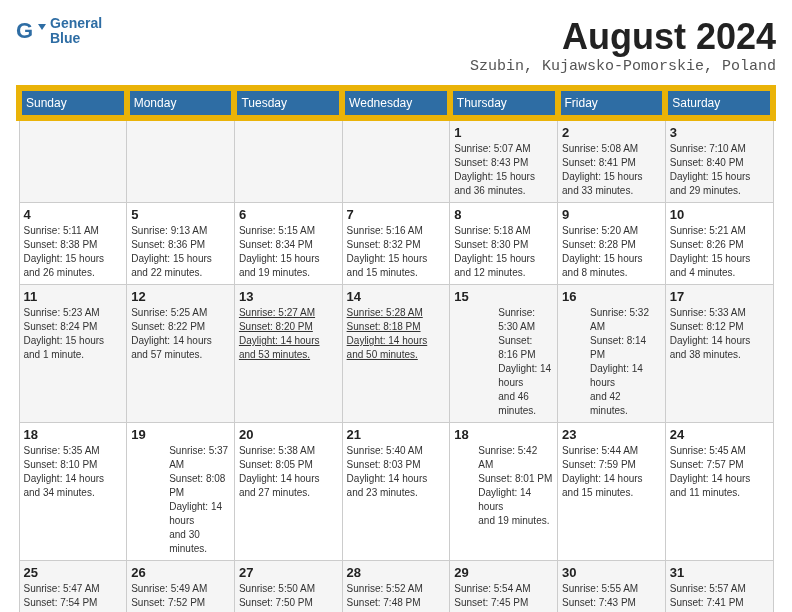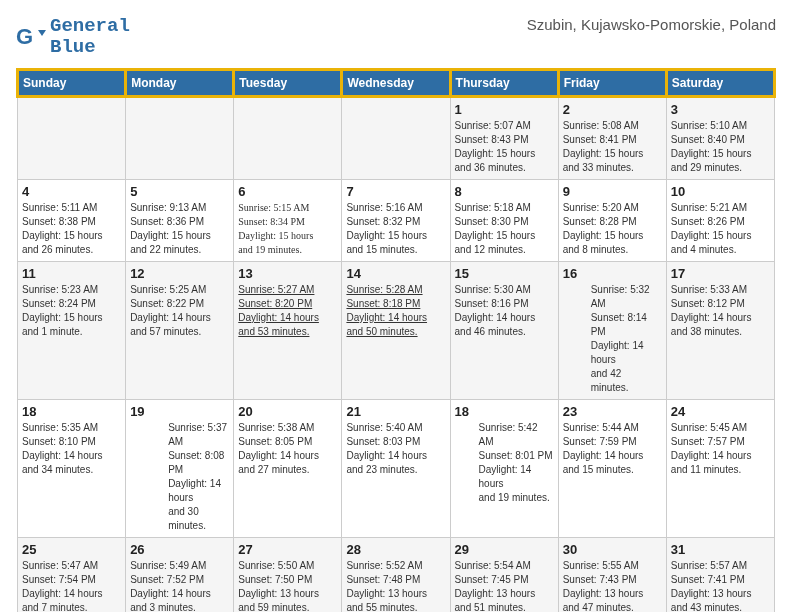--- a/index.html
+++ b/index.html
@@ -14,59 +14,59 @@
       display: flex;
       justify-content: space-between;
       align-items: flex-start;
       margin-bottom: 10px;
     }
     .logo {
       display: flex;
       align-items: center;
     }
     .logo-text {
-      font-size: 19px;
+      font-size: 14px;
       font-weight: bold;
       color: #1a1a2e;
       line-height: 1.1;
-      font-family: Liberation Mono, monospace;
     }
     .logo-text span {
       color: #2e6da4;
     }
     .logo-icon {
       width: 30px;
       height: 30px;
       margin-right: 4px;
     }
     .title-block {
       text-align: right;
     }
     .month-year {
       font-size: 36px;
       font-weight: bold;
       color: #222;
     }
     .location {
       font-size: 15px;
       color: #555;
+      font-family: Liberation Mono, monospace;
     }
     table {
       width: 100%;
       border-collapse: collapse;
       font-size: 11px;
     }
     thead th {
       background: #2e6da4;
       color: #fff;
       padding: 5px 4px;
       text-align: left;
       font-size: 12px;
-      font-weight: bold;
-      border: 3px solid #eab308;
+      font-weight: normal;
+      border: 6px solid #eab308;
     }
     tbody td {
       border: 1px solid #ccc;
       vertical-align: top;
       padding: 4px;
       width: 14.28%;
       min-height: 80px;
       background: #fff;
     }
     tbody tr:nth-child(odd) td {
@@ -98,20 +98,21 @@
     <svg class="logo-icon" viewBox="0 0 30 30">
       <text x="0" y="22" font-size="22" fill="#2e6da4" font-weight="bold">G</text>
       <polygon points="22,8 30,8 26,14" fill="#2e6da4"></polygon>
     </svg>
     <div class="logo-text">
       <div><span>General</span></div>
       <div><span>Blue</span></div>
     </div>
   </div>
   <div class="title-block">
+    <div class="month-year">August 2024</div>
     <div class="location">Szubin, Kujawsko-Pomorskie, Poland</div>
   </div>
 </div>
 
 <table>
   <thead>
     <tr>
     <th>Sunday</th>
         <th>Monday</th>
         <th>Tuesday</th>
@@ -136,21 +137,21 @@
         </td>
         <td>
           <div class="day-number">2</div>
           <div class="day-info" style="white-space: pre-line;">Sunrise: 5:08 AM
 Sunset: 8:41 PM
 Daylight: 15 hours
 and 33 minutes.</div>
         </td>
         <td>
           <div class="day-number">3</div>
-          <div class="day-info" style="white-space: pre-line;">Sunrise: 5:10 AM
+          <div class="day-info" style="white-space: pre-line;">Sunrise: 7:10 AM
 Sunset: 8:40 PM
 Daylight: 15 hours
 and 29 minutes.</div>
         </td>
       </tr>
       <tr>
         <td>
           <div class="day-number">4</div>
           <div class="day-info" style="white-space: pre-line;">Sunrise: 5:11 AM
 Sunset: 8:38 PM
@@ -159,21 +160,21 @@
         </td>
         <td>
           <div class="day-number">5</div>
           <div class="day-info" style="white-space: pre-line;">Sunrise: 9:13 AM
 Sunset: 8:36 PM
 Daylight: 15 hours
 and 22 minutes.</div>
         </td>
         <td>
           <div class="day-number">6</div>
-          <div class="day-info" style="white-space: pre-line; font-family: Liberation Serif, serif;">Sunrise: 5:15 AM
+          <div class="day-info" style="white-space: pre-line;">Sunrise: 5:15 AM
 Sunset: 8:34 PM
 Daylight: 15 hours
 and 19 minutes.</div>
         </td>
         <td>
           <div class="day-number">7</div>
           <div class="day-info" style="white-space: pre-line;">Sunrise: 5:16 AM
 Sunset: 8:32 PM
 Daylight: 15 hours
 and 15 minutes.</div>
@@ -224,21 +225,21 @@
         </td>
         <td>
           <div class="day-number">14</div>
           <div class="day-info" style="white-space: pre-line; text-decoration: underline;">Sunrise: 5:28 AM
 Sunset: 8:18 PM
 Daylight: 14 hours
 and 50 minutes.</div>
         </td>
         <td>
           <div class="day-number">15</div>
-          <div class="day-info" style="white-space: pre-line;">Sunrise: 5:30 AM
+          <div class="day-info" style="white-space: pre-line; margin-left: 44px;">Sunrise: 5:30 AM
 Sunset: 8:16 PM
 Daylight: 14 hours
 and 46 minutes.</div>
         </td>
         <td>
           <div class="day-number">16</div>
           <div class="day-info" style="white-space: pre-line; margin-left: 28px;">Sunrise: 5:32 AM
 Sunset: 8:14 PM
 Daylight: 14 hours
 and 42 minutes.</div>

